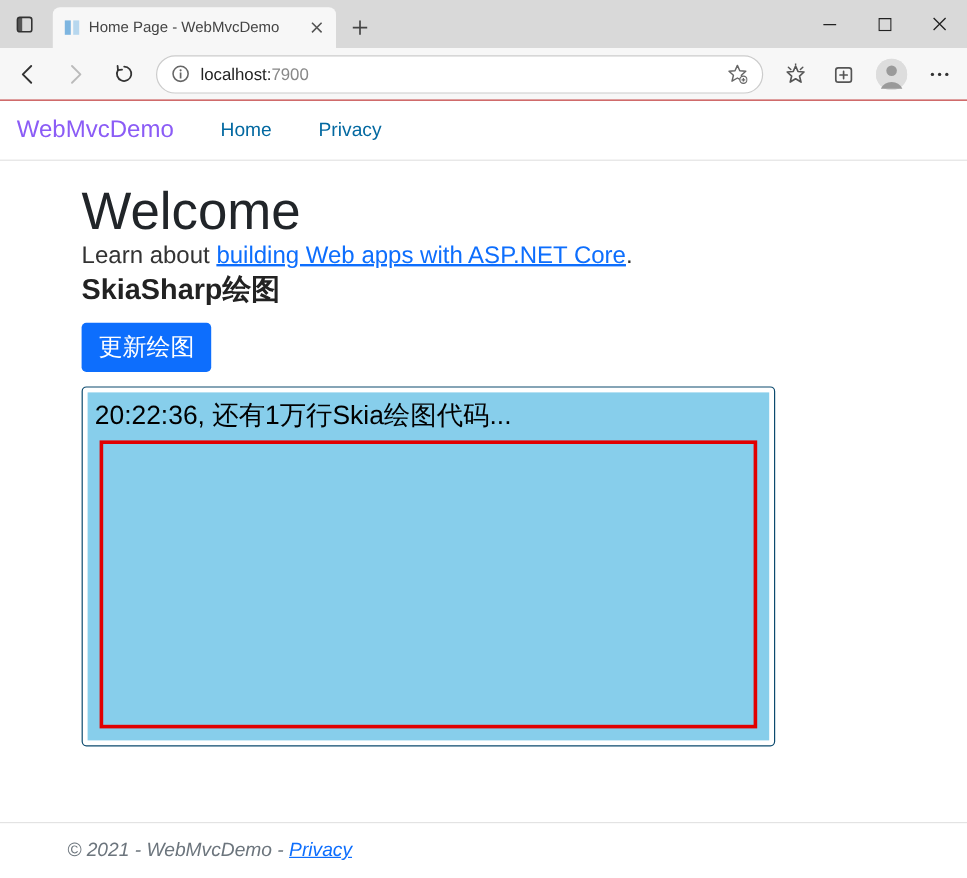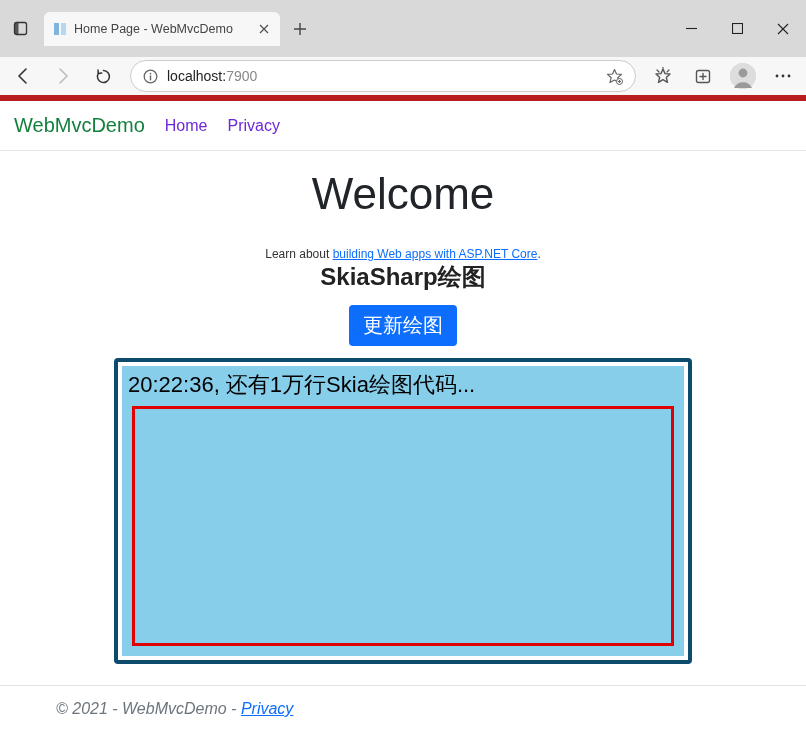--- a/index.html
+++ b/index.html
@@ -7,24 +7,24 @@
       font-family: "Segoe UI", -apple-system, sans-serif;
       width: 806px;
       height: 732px;
       background: #fff;
       overflow: hidden;
       display: flex;
       flex-direction: column;
     }
     
     .titlebar {
-      height: 57px;
+      height: 40px;
       background: #d9d9d9;
       display: flex;
-      align-items: center;
+      align-items: flex-end;
     }
     .tab-strip-icon {
       width: 40px;
       height: 40px;
       display: flex;
       align-items: center;
       justify-content: center;
     }
     .tab {
       background: #f7f7f7;
@@ -74,21 +74,21 @@
       justify-content: center;
       color: #222;
     }
     
     .toolbar {
       height: 44px;
       background: #f7f7f7;
       display: flex;
       align-items: center;
       padding: 0 4px;
-      border-bottom: 6px solid #b91c1c;
+      border-bottom: 1px solid #b91c1c;
       gap: 2px;
     }
     .tb-btn {
       width: 38px;
       height: 36px;
       display: flex;
       align-items: center;
       justify-content: center;
       color: #333;
       border-radius: 4px;
@@ -126,44 +126,45 @@
     .navbar {
       height: 50px;
       border-bottom: 1px solid #e3e3e3;
       display: flex;
       align-items: center;
       padding: 0 14px;
       gap: 20px;
     }
     .navbar .brand {
       font-size: 20px;
-      color: #15803d;
+      color: #8b5cf6;
       font-weight: 400;
     }
     .navbar .nav-link {
       font-size: 16px;
-      color: #6d28d9;
+      color: #0369a1;
+      margin-left: 19px;
     }
     .content {
       flex: 1;
       display: flex;
       flex-direction: column;
-      align-items: center;
+      align-items: flex-start;
       padding: 14px 68px 0 68px;
     }
     .welcome {
       font-size: 44px;
       font-weight: 300;
       color: #212529;
       margin-top: 4px;
     }
     .learn {
-      font-size: 12px;
+      font-size: 20px;
       color: #333;
-      margin-top: 28px;
+      margin-top: 0;
     }
     .learn a {
       color: #0d6efd;
       text-decoration: underline;
     }
     .skia-title {
       font-size: 24px;
       color: #222;
       margin-top: 0;
     }
@@ -172,21 +173,21 @@
       background: #0d6efd;
       color: #fff;
       border: none;
       padding: 7px 14px;
       font-size: 20px;
       border-radius: 4px;
       cursor: pointer;
     }
     .canvas-wrap {
       margin-top: 12px;
-      border: 4px solid #0c4a6e;
+      border: 1px solid #0c4a6e;
       padding: 4px;
       width: 578px;
       border-radius: 4px;
     }
     .canvas {
       background: #87ceeb;
       width: 100%;
       height: 290px;
       position: relative;
     }

